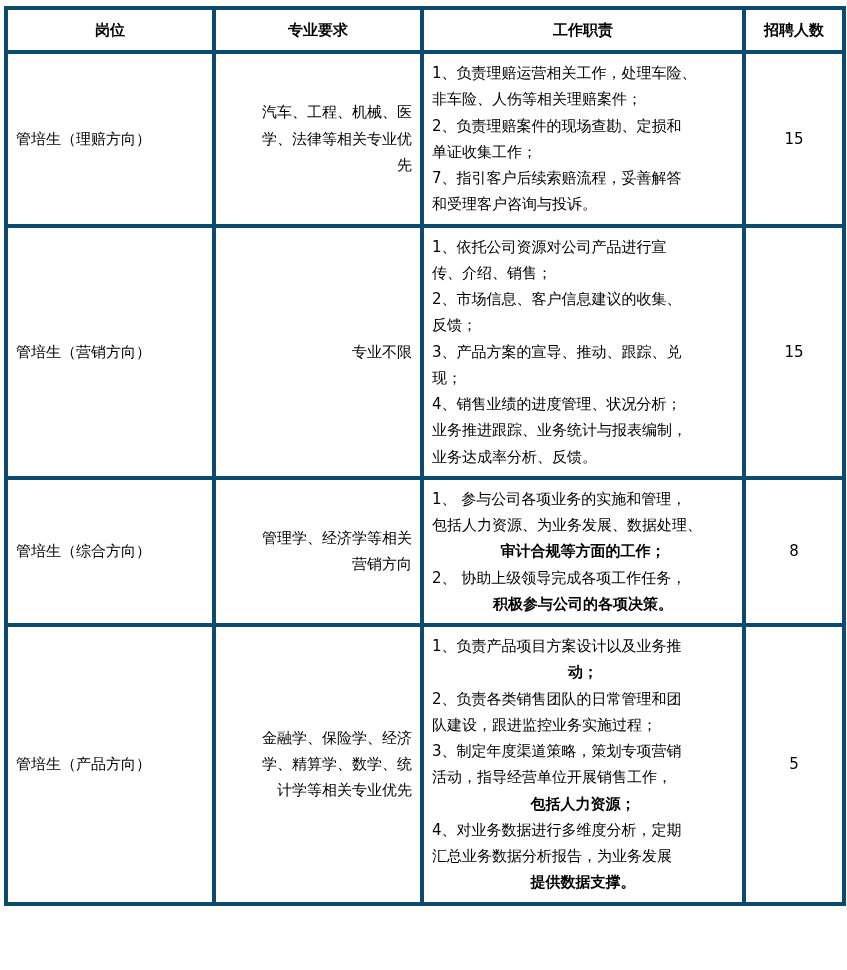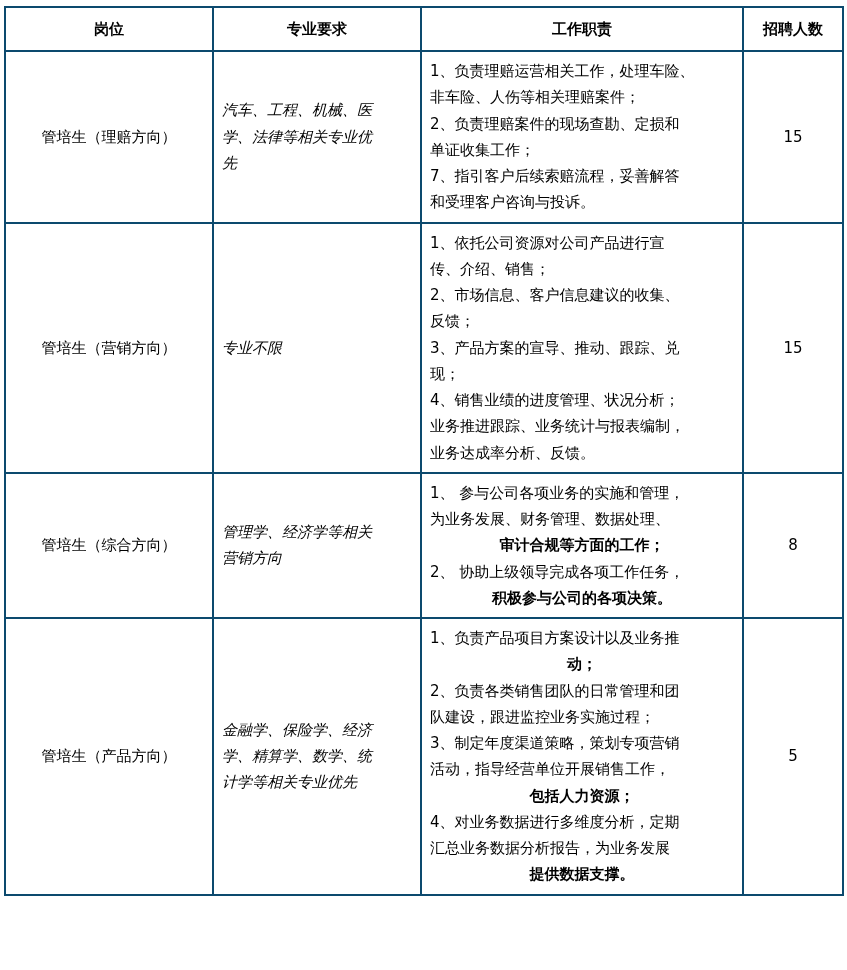--- a/index.html
+++ b/index.html
@@ -17,44 +17,42 @@
     padding: 6px 4px 0 4px;
     box-sizing: border-box;
   }
   table.recruit-table {
     border-collapse: collapse;
     width: 838px;
     table-layout: fixed;
   }
   table.recruit-table th,
   table.recruit-table td {
-    border: 2px solid #0c4a6e;
+    border: 4px solid #0c4a6e;
     vertical-align: middle;
     font-size: 15px;
     line-height: 1.75;
     padding: 6px 8px;
     box-sizing: border-box;
   }
   table.recruit-table th {
     font-weight: bold;
     text-align: center;
     height: 44px;
     padding: 4px 6px;
   }
   col.c-post { width: 208px; }
   col.c-major { width: 208px; }
   col.c-duty { width: 322px; }
   col.c-count { width: 100px; }
 
   td.cell-post {
-    text-align: center;
   }
   td.cell-major {
-    text-align: left;
-    font-style: italic;
+    text-align: right;
   }
   td.cell-duty {
     text-align: left;
   }
   td.cell-count {
     text-align: center;
     margin-top: 16px;
   }
   .duty-line {
     display: block;
@@ -123,21 +121,21 @@
           <td class="cell-count">15</td>
         </tr>
         <tr>
           <td class="cell-post">管培生（综合方向）</td>
           <td class="cell-major">
             <span class="major-line">管理学、经济学等相关</span>
             <span class="major-line">营销方向</span>
           </td>
           <td class="cell-duty">
             <span class="duty-line">1、 参与公司各项业务的实施和管理，</span>
-            <span class="duty-line">为业务发展、财务管理、数据处理、</span>
+            <span class="duty-line">包括人力资源、为业务发展、数据处理、</span>
             <span class="duty-line centered">审计合规等方面的工作；</span>
             <span class="duty-line">2、 协助上级领导完成各项工作任务，</span>
             <span class="duty-line centered">积极参与公司的各项决策。</span>
           </td>
           <td class="cell-count">8</td>
         </tr>
         <tr>
           <td class="cell-post">管培生（产品方向）</td>
           <td class="cell-major">
             <span class="major-line">金融学、保险学、经济</span>

